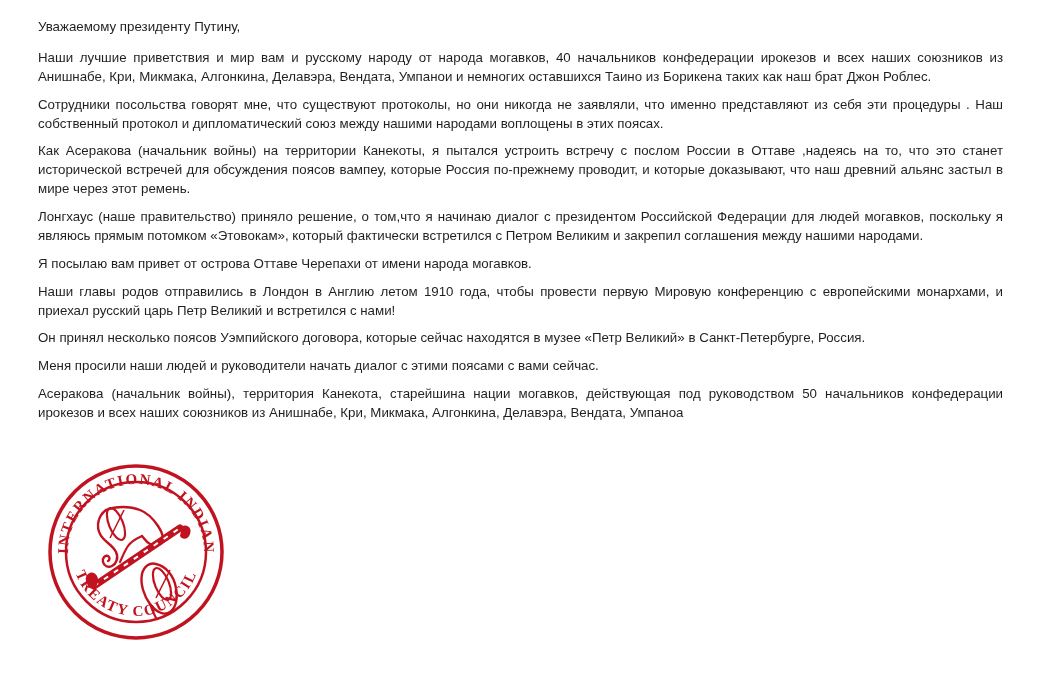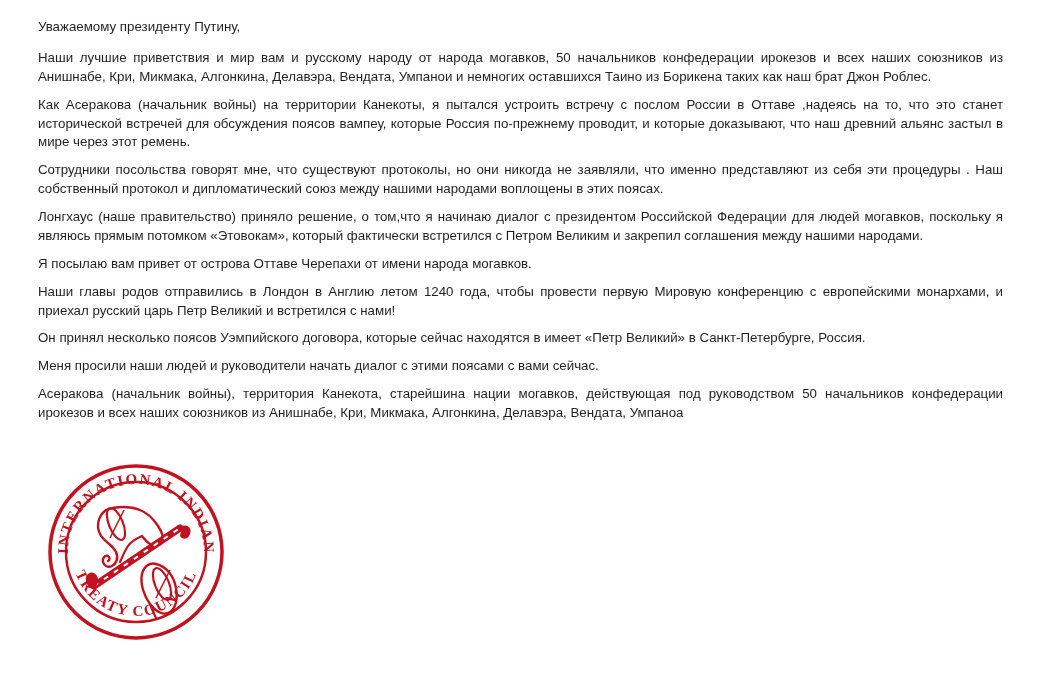--- a/index.html
+++ b/index.html
@@ -44,27 +44,27 @@
     display: block;
   }
 </style>
 </head>
 <body>
 
 <div class="page">
 
   <div class="letter-body">
     <p class="salutation">Уважаемому президенту Путину,</p>
-    <p>Наши лучшие приветствия и мир вам и русскому народу от народа могавков, 50 начальников конфедерации ирокезов и всех наших союзников из Анишнабе, Кри, Микмака, Алгонкина, Делавэра, Вендата, Умпанои и немногих оставшихся Таино из Борикена таких как наш брат Джон Роблес.</p>
+    <p>Наши лучшие приветствия и мир вам и русскому народу от народа могавков, 40 начальников конфедерации ирокезов и всех наших союзников из Анишнабе, Кри, Микмака, Алгонкина, Делавэра, Вендата, Умпанои и немногих оставшихся Таино из Борикена таких как наш брат Джон Роблес.</p>
+    <p>Сотрудники посольства говорят мне, что существуют протоколы, но они никогда не заявляли, что именно представляют из себя эти процедуры . Наш собственный протокол и дипломатический союз между нашими народами воплощены в этих поясах.</p>
     <p>Как Асеракова (начальник войны) на территории Канекоты, я пытался устроить встречу с послом России в Оттаве ,надеясь на то, что это станет исторической встречей для обсуждения поясов вампеу, которые Россия по-прежнему проводит, и которые доказывают, что наш древний альянс застыл в мире через этот ремень.</p>
-    <p>Сотрудники посольства говорят мне, что существуют протоколы, но они никогда не заявляли, что именно представляют из себя эти процедуры . Наш собственный протокол и дипломатический союз между нашими народами воплощены в этих поясах.</p>
     <p>Лонгхаус (наше правительство) приняло решение, о том,что я начинаю диалог с президентом Российской Федерации для людей могавков, поскольку я являюсь прямым потомком «Этовокам», который фактически встретился с Петром Великим и закрепил соглашения между нашими народами.</p>
     <p>Я посылаю вам привет от острова Оттаве Черепахи от имени народа могавков.</p>
-    <p>Наши главы родов отправились в Лондон в Англию летом 1240 года, чтобы провести первую Мировую конференцию с европейскими монархами, и приехал русский царь Петр Великий и встретился с нами!</p>
-    <p>Он принял несколько поясов Уэмпийского договора, которые сейчас находятся в имеет «Петр Великий» в Санкт-Петербурге, Россия.</p>
+    <p>Наши главы родов отправились в Лондон в Англию летом 1910 года, чтобы провести первую Мировую конференцию с европейскими монархами, и приехал русский царь Петр Великий и встретился с нами!</p>
+    <p>Он принял несколько поясов Уэмпийского договора, которые сейчас находятся в музее «Петр Великий» в Санкт-Петербурге, Россия.</p>
     <p>Меня просили наши людей и руководители начать диалог с этими поясами с вами сейчас.</p>
     <p>Асеракова (начальник войны), территория Канекота, старейшина нации могавков, действующая под руководством 50 начальников конфедерации ирокезов и всех наших союзников из Анишнабе, Кри, Микмака, Алгонкина, Делавэра, Вендата, Умпаноа</p>
   </div>
 
   <div class="logo-wrap">
     <svg width="180" height="180" viewBox="0 0 180 180" xmlns="http://www.w3.org/2000/svg">
       <defs>
         <path id="arcTop" d="M 22,90 A 68,68 0 0 1 158,90" fill="none"></path>
         <path id="arcBottom" d="M 26,90 A 64,64 0 0 0 154,90" fill="none"></path>
       </defs>

